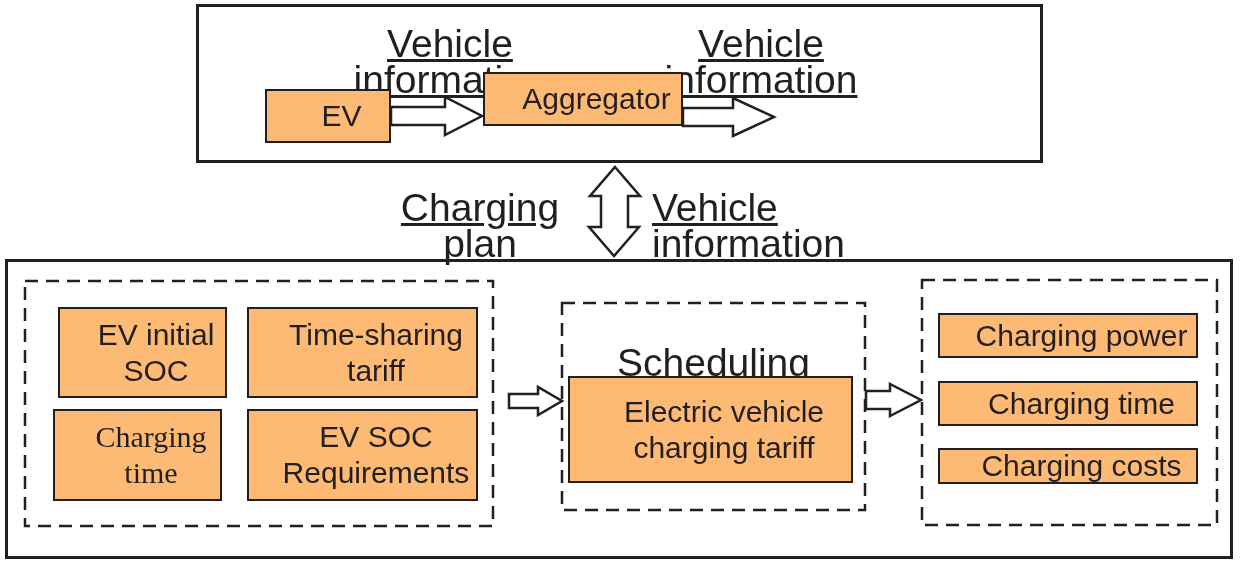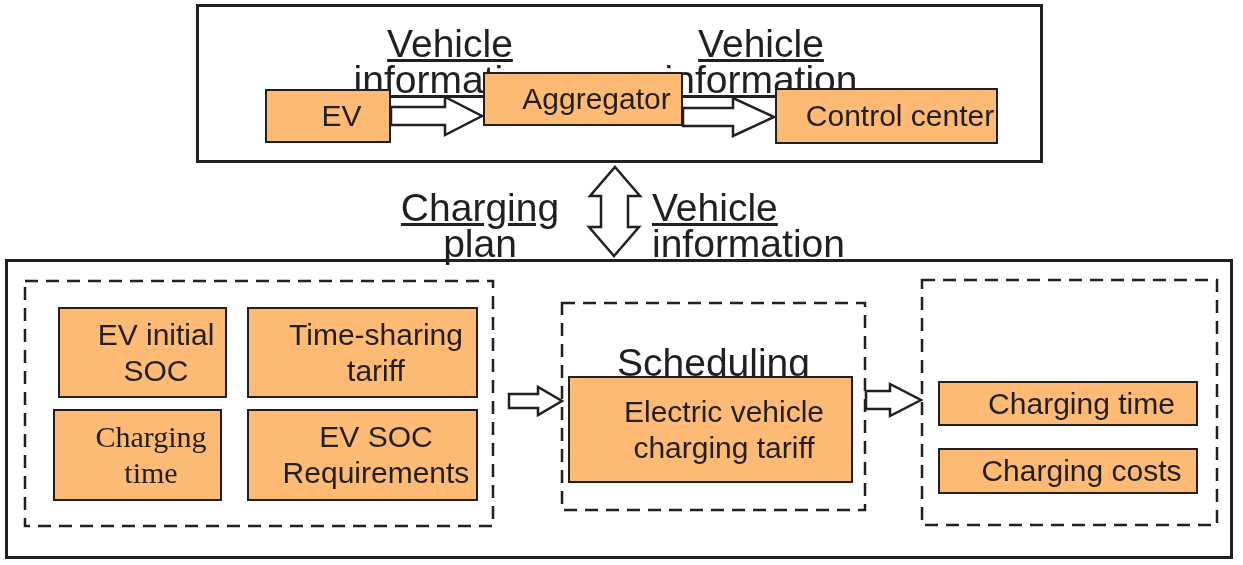--- a/index.html
+++ b/index.html
@@ -74,36 +74,36 @@
     <path d="M615,167 L640,196 L628,196 L628,227 L639,227 L614,256 L589,227 L601,227 L601,196 L590,196 Z" fill="#ffffff" stroke="#231f20" stroke-width="2.5"></path>
   </svg>
 
   <div class="panel" style="left:196px; top:4px; width:847px; height:159px;"></div>
 
   <div class="flow-label center" style="left:317px; top:26px; width:266px;">Vehicle information</div>
   <div class="flow-label center" style="left:628px; top:26px; width:266px;">Vehicle information</div>
 
   <div class="node" style="left:265px; top:89px; width:126px; height:54px;">EV</div>
   <div class="node" style="left:483px; top:72px; width:200px; height:54px;">Aggregator</div>
-  <div class="node" style="left:775px; top:88px; width:223px; height:56px;">Control center</div>
 
   <div class="flow-label center" style="left:380px; top:190px; width:200px;text-align:center;">Charging plan</div>
   <div class="flow-label left" style="left:652px; top:190px; width:266px;">Vehicle information</div>
 
   <div class="panel" style="left:5px; top:259px; width:1228px; height:300px;"></div>
 
   <div class="node" style="left:58px; top:307px; width:169px; height:91px;">EV initial
 SOC</div>
   <div class="node" style="left:247px; top:307px; width:231px; height:91px;">Time-sharing
 tariff</div>
   <div class="node" style="left:53px; top:409px; width:169px; height:92px;font-family:Liberation Serif, serif;">Charging
 time</div>
   <div class="node" style="left:247px; top:409px; width:231px; height:92px;">EV SOC
 Requirements</div>
 
   <div class="flow-label center" style="left:566px; top:317px; width:295px;margin-top:28px;">Scheduling model</div>
   <div class="node" style="left:568px; top:376px; width:285px; height:107px;">Electric vehicle
 charging tariff</div>
 
+  <div class="node" style="left:938px; top:313px; width:260px; height:45px;">Charging power</div>
   <div class="node" style="left:938px; top:381px; width:260px; height:45px;">Charging time</div>
-  <div class="node" style="left:938px; top:448px; width:260px; height:46px;">Charging costs</div>
+  <div class="node" style="left:938px; top:448px; width:260px; height:36px;">Charging costs</div>
 
 </div>
 
 </body></html>

